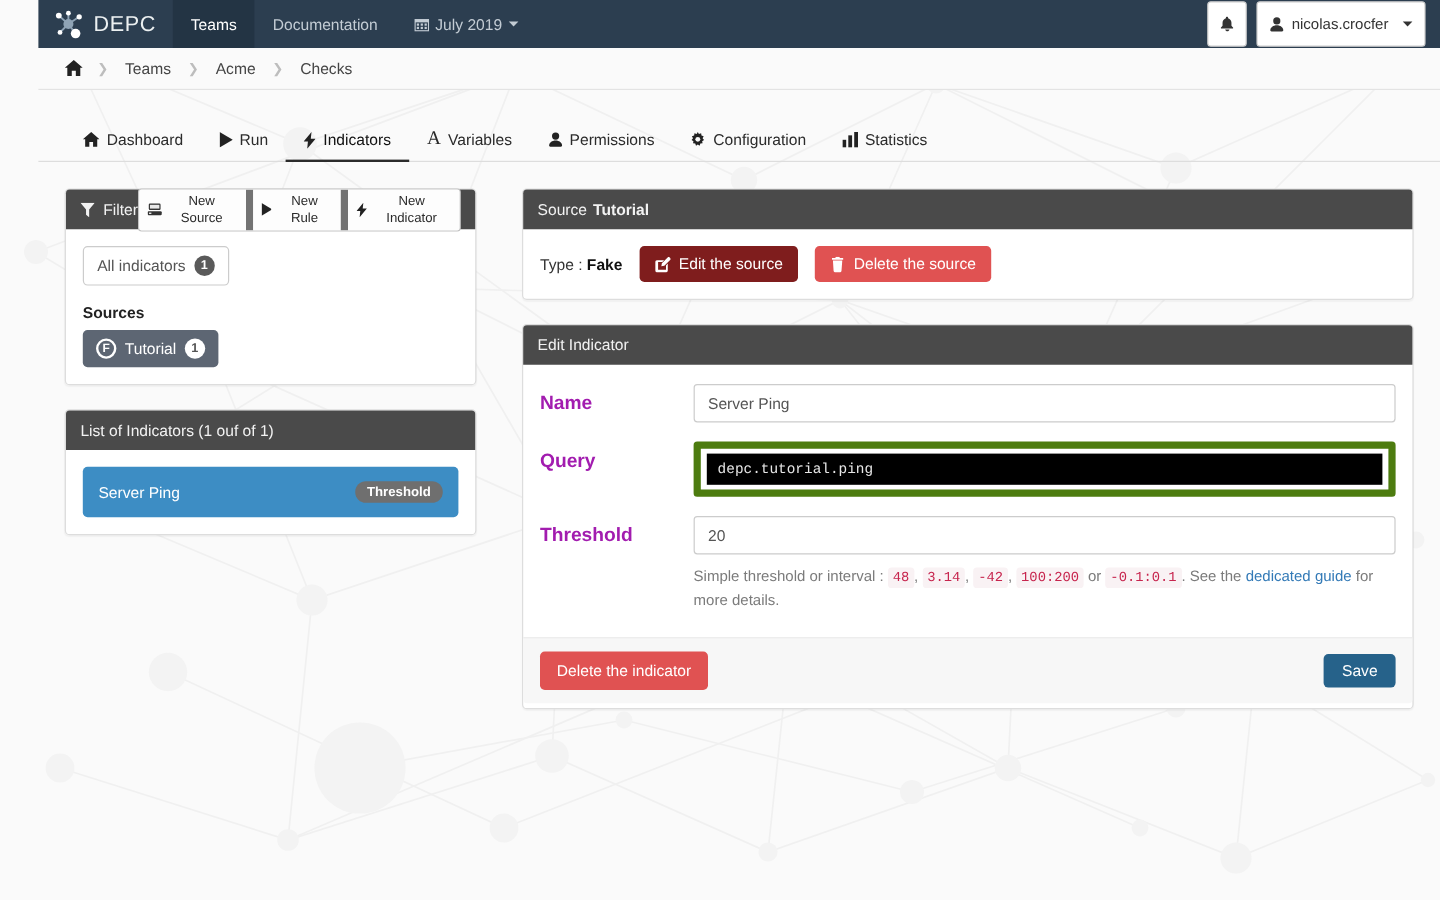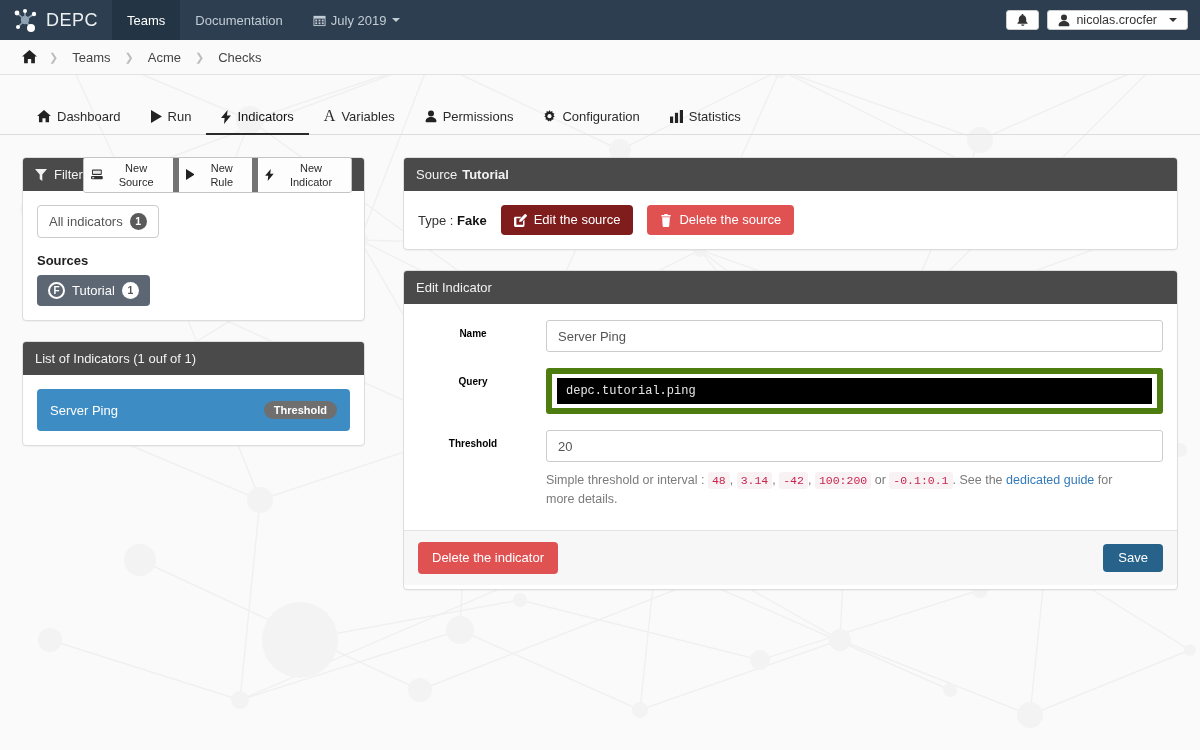--- a/index.html
+++ b/index.html
@@ -14,21 +14,21 @@
   body {
     background-color: #fafafa;
     position: relative;
   }
   #bg-net {
     position: absolute; inset: 0;
     width: 1200px; height: 750px;
     z-index: 0;
     pointer-events: none;
   }
-  .page { position: relative; z-index: 1; }
+  .page { position: relative; z-index: 1; padding-left: 32px; }
 
   
   .navbar {
     height: 40px;
     background: #2c3e50;
     display: flex;
     align-items: stretch;
     color: #c8d0d8;
     position: relative;
   }
@@ -63,21 +63,21 @@
   }
   .nav-right {
     margin-left: auto;
     display: flex; align-items: center; gap: 8px;
     padding-right: 12px;
   }
   .nav-btn {
     background: #fff;
     border: 1px solid #ccc;
     border-radius: 3px;
-    height: 20px;
+    height: 38px;
     display: flex; align-items: center; gap: 6px;
     padding: 0 10px;
     font-size: 12.5px;
     color: #333;
     cursor: pointer;
   }
   .nav-btn.icon-only { padding: 0 9px; }
 
   
   .breadcrumb-bar {
@@ -276,26 +276,26 @@
   
   .form-row {
     display: flex;
     align-items: flex-start;
     padding: 0 14px;
     margin-top: 16px;
   }
   .form-label {
     width: 128px;
     flex: none;
-    text-align: center;
+    text-align: left;
     padding-right: 18px;
     padding-top: 8px;
     font-weight: bold;
-    font-size: 10px;
-    color: #000000;
+    font-size: 16px;
+    color: #a21caf;
   }
   .form-control-wrap { flex: 1; }
   .inp {
     width: 100%;
     height: 32px;
     border: 1px solid #ccc;
     border-radius: 3px;
     padding: 0 11px;
     font-size: 13px;
     font-family: inherit;

